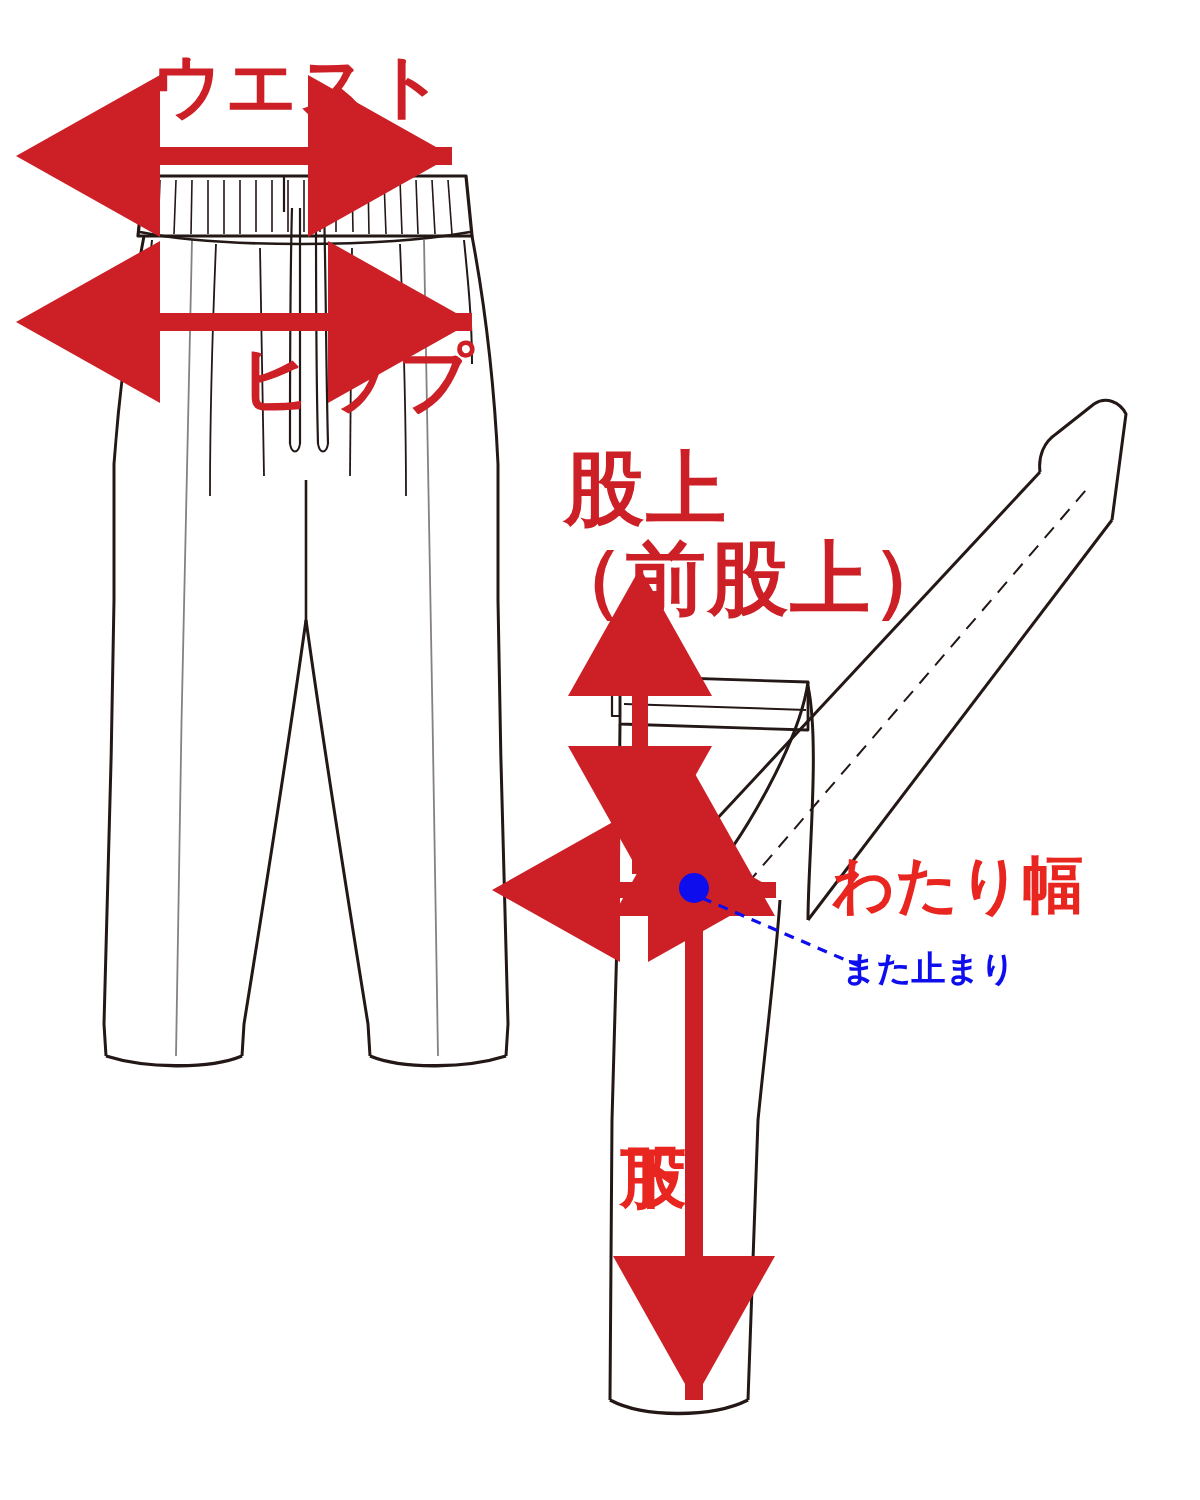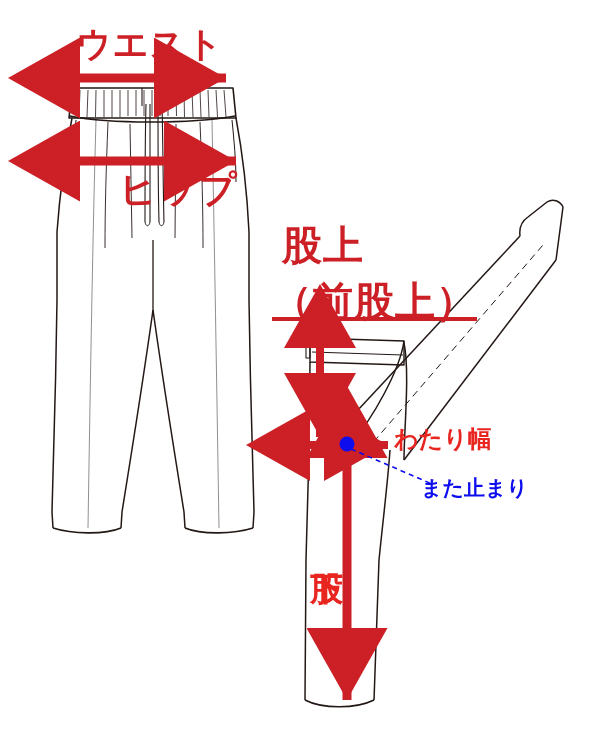--- a/index.html
+++ b/index.html
@@ -58,34 +58,33 @@
     margin-left: 34px;
   }
   #label-rise {
     left: 282px;
     top: 224px;
     font-size: 40px;
     letter-spacing: 1px;
   }
   #label-rise .line2 {
     display: block;
-    margin-top: 14px;
+    margin-top: 3px;
     margin-left: -10px;
-    text-decoration: underline;
   }
   #label-thigh {
-    left: 394px;
+    left: 416px;
     top: 427px;
-    font-size: 24px;
+    font-size: 31px;
     letter-spacing: 0px;
   }
   #label-crotchpoint {
     left: 421px;
     top: 477px;
-    font-size: 21px;
+    font-size: 17px;
     letter-spacing: 0px;
   }
   #label-inseam {
     left: 309px;
     top: 547px;
     font-size: 33px;
     writing-mode: vertical-rl;
     text-orientation: upright;
     letter-spacing: 2px;
   }

